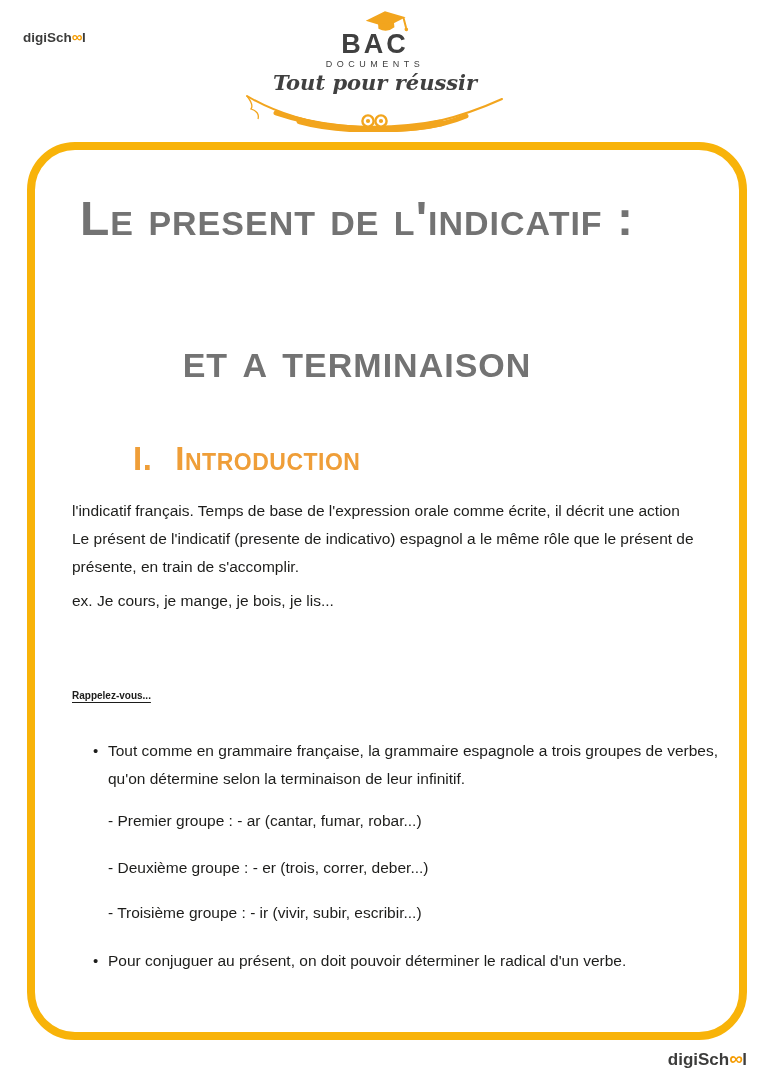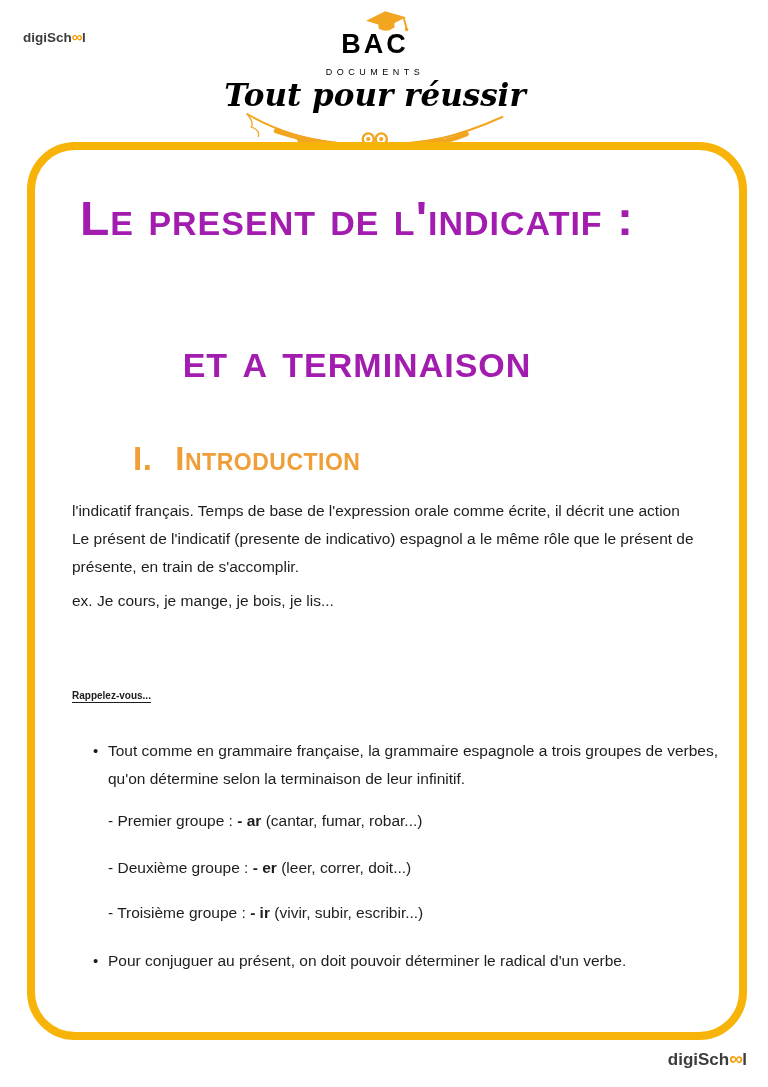--- a/index.html
+++ b/index.html
@@ -10,41 +10,41 @@
 
   
   .brand { font-weight:700; color:#3C3C3B; letter-spacing:0; white-space:nowrap; }
   .brand .inf { color:#F59B00; font-weight:700; font-size:1.12em; letter-spacing:-0.5px; }
   .brand-top { position:absolute; left:23px; top:28px; font-size:13.5px; }
   .footer-brand { position:absolute; top:1048px; right:21px; font-size:17px; }
 
   
   .center-logo {
     position:absolute; left:375px; top:10px; transform:translateX(-50%);
-    display:flex; flex-direction:column; align-items:center; color:#000000;
+    display:flex; flex-direction:column; align-items:center; color:#404040;
   }
   .cap { margin-bottom:-6px; transform:translateX(12px) rotate(-5deg); }
   .bac { font-size:27px; font-weight:700; letter-spacing:3px; line-height:1.05; }
-  .documents { font-size:9px; font-weight:400; letter-spacing:4.5px; margin-top:9px; }
+  .documents { font-size:9px; font-weight:400; letter-spacing:4.5px; margin-top:1px; }
   .tagline {
     font-family:"DejaVu Serif", serif; font-style:italic; font-weight:600;
-    font-size:31px; line-height:1; margin-top:3px;
+    font-size:21px; line-height:1; margin-top:3px;
   }
   .swoosh { margin-top:-3px; display:block; }
 
   
   .frame {
     position:absolute; left:27px; top:142px; width:720px; height:898px;
     border:8px solid #F8B309; border-radius:48px; box-sizing:border-box;
   }
 
   
   .title-line {
     position:absolute; left:27px; width:660px; text-align:center;
-    font-variant:small-caps; font-weight:600; color:#a21caf;
+    font-variant:small-caps; font-weight:600; color:#737373;
     font-size:48px; letter-spacing:1px; line-height:1.1; white-space:nowrap;
   }
   .t1 { top:193px; } .t2 { top:283px; } .t3 { top:335px; }
 
   
   .section-h {
     position:absolute; left:133px; top:441px; display:flex; gap:23px;
     font-variant:small-caps; font-weight:600; color:#EF9E38;
     font-size:33px; letter-spacing:0.5px; line-height:1.1;
   }
@@ -55,21 +55,21 @@
   .example { position:absolute; left:72px; top:587px; }
   .reminder-h {
     position:absolute; left:72px; top:690px; font-size:10px; font-weight:700;
     color:#1D1D1B; text-decoration:underline; text-underline-offset:3px;
   }
   .bullet-row { position:absolute; left:93px; display:flex; align-items:flex-start; }
   .b1 { top:737px; } .b2 { top:947px; }
   .bullet-dot { width:15px; font-size:15px; line-height:28px; color:#1D1D1B; flex:0 0 15px; }
   .group-line { position:absolute; left:108px; }
   .g0 { top:807px; } .g1 { top:854px; } .g2 { top:899px; }
-  .bold-seg { font-weight:700; }
+  .bold-seg { font-weight:400; }
 </style>
 </head>
 <body>
 
 <div class="page">
 
   <div class="brand brand-top"><span>digiSch</span><span class="inf">∞</span><span>l</span></div>
 
   <div class="center-logo">
     <svg class="cap" width="46" height="26" viewBox="0 0 46 26">
@@ -115,21 +115,21 @@
 
   <div class="bullet-row b1">
     <span class="bullet-dot">•</span>
     <span>
       <span class="body-line" style="display:block">Tout comme en grammaire française, la grammaire espagnole a trois groupes de verbes,</span>
       <span class="body-line" style="display:block">qu'on détermine selon la terminaison de leur infinitif.</span>
     </span>
   </div>
 
   <div class="group-line g0 body-line"><span>- Premier groupe : </span><span class="bold-seg">- ar</span><span> (cantar, fumar, robar...)</span></div>
-  <div class="group-line g1 body-line"><span>- Deuxième groupe : </span><span class="bold-seg">- er</span><span> (leer, correr, doit...)</span></div>
+  <div class="group-line g1 body-line"><span>- Deuxième groupe : </span><span class="bold-seg">- er</span><span> (trois, correr, deber...)</span></div>
   <div class="group-line g2 body-line"><span>- Troisième groupe : </span><span class="bold-seg">- ir</span><span> (vivir, subir, escribir...)</span></div>
 
   <div class="bullet-row b2">
     <span class="bullet-dot">•</span>
     <span class="body-line">Pour conjuguer au présent, on doit pouvoir déterminer le radical d'un verbe.</span>
   </div>
 
   <div class="brand footer-brand"><span>digiSch</span><span class="inf">∞</span><span>l</span></div>
 
 </div>

